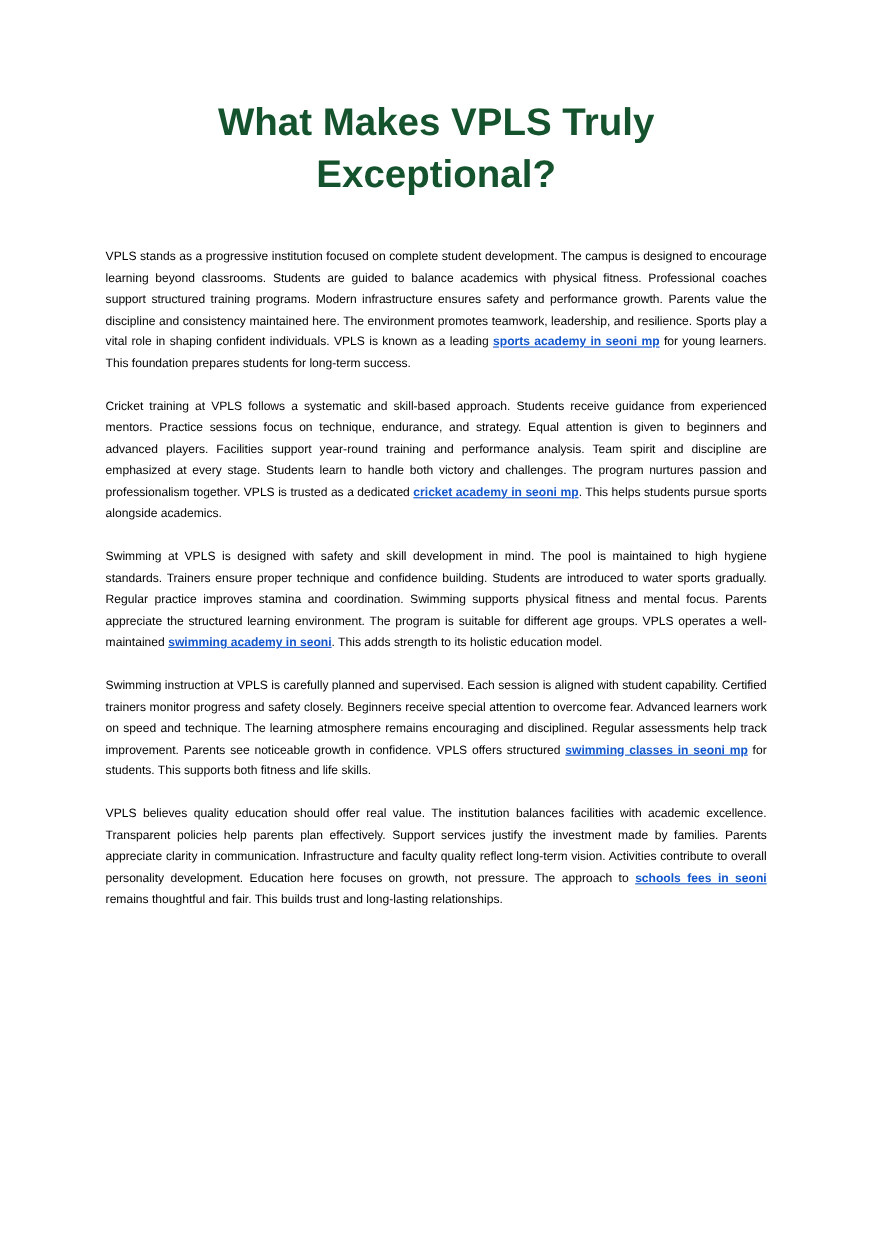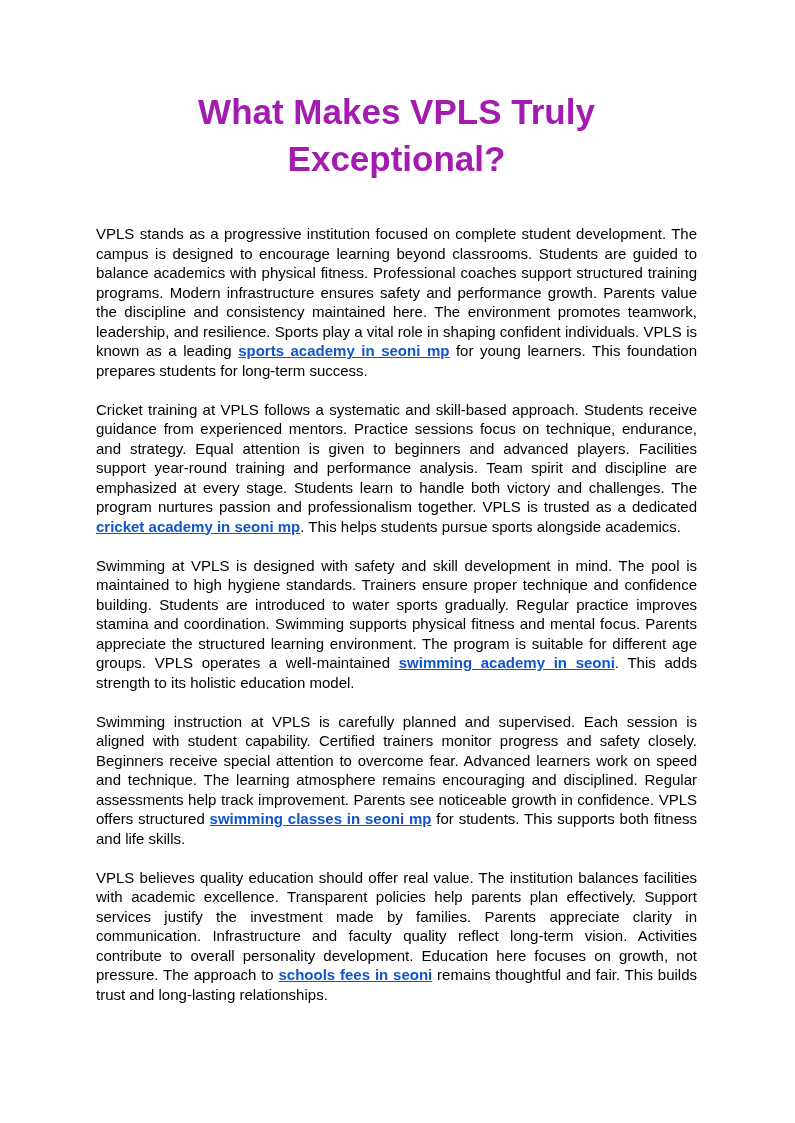--- a/index.html
+++ b/index.html
@@ -20,25 +20,25 @@
     height: 1123px;
     padding: 0 98px 0 96px;
     background: #ffffff;
   }
   .doc-title {
     margin: 88px 0 42px 0;
     font-size: 35px;
     line-height: 47px;
     font-weight: 700;
     text-align: center;
-    color: #a21caf;
+    color: #14532d;
   }
   .para {
     margin: 0 0 19.5px 0;
-    font-size: 15px;
+    font-size: 11px;
     line-height: 19.5px;
     text-align: justify;
     text-justify: inter-word;
     color: #000000;
   }
   .doc-link {
     color: #1155cc;
     font-weight: 700;
     text-decoration: underline;
     cursor: pointer;

